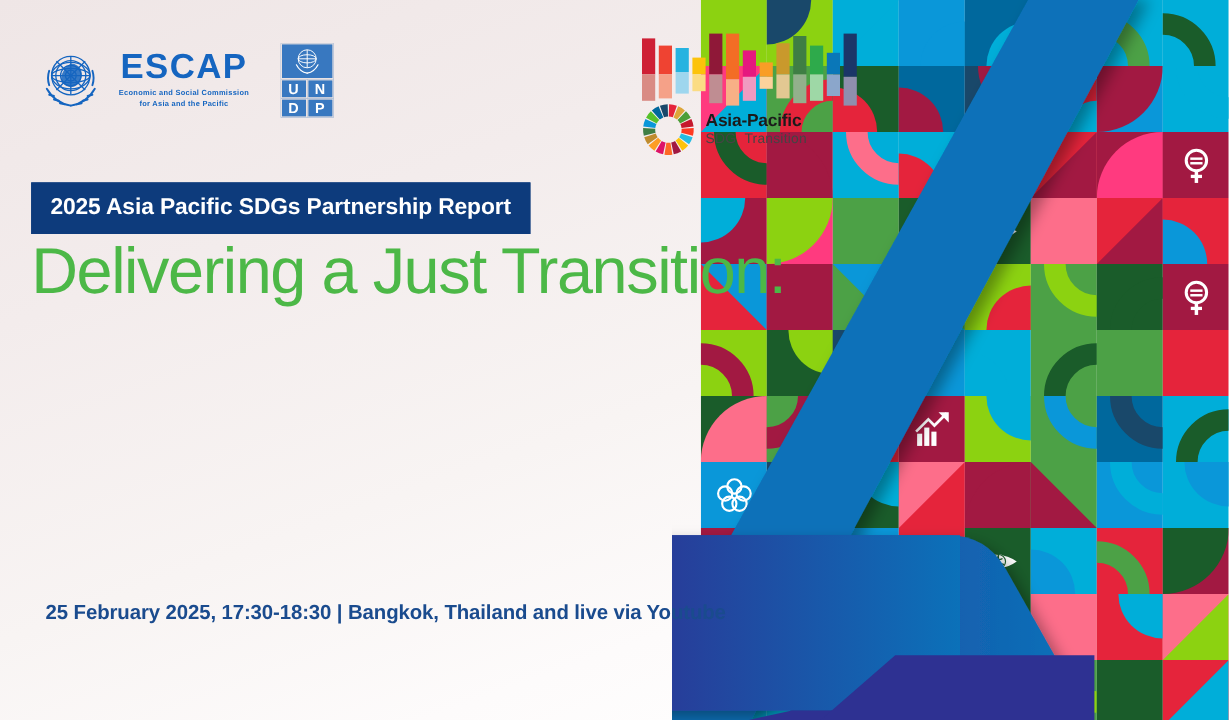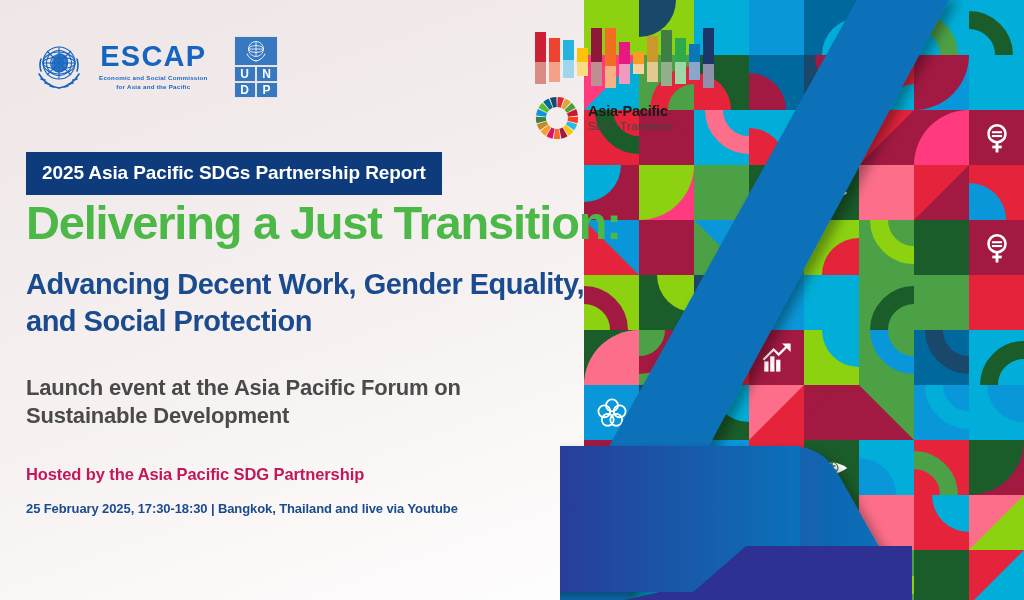--- a/index.html
+++ b/index.html
@@ -42,57 +42,57 @@
   .undp-top{height:32px;background:#3878c0;display:flex;align-items:center;justify-content:center;border:1px solid #e9e2e2;box-sizing:border-box;}
   .undp-grid{flex:1;display:grid;grid-template-columns:1fr 1fr;grid-template-rows:1fr 1fr;}
   .undp-grid div{background:#3878c0;color:#fff;font-size:12px;font-weight:bold;display:flex;align-items:center;justify-content:center;border:1px solid #e9e2e2;box-sizing:border-box;}
 
   
   #aplock{position:absolute;left:535px;top:28px;width:185px;}
   #apbars{display:flex;align-items:flex-start;gap:3px;height:52px;}
   .bcol{display:flex;flex-direction:column;width:11px;}
   .bcol .t{width:100%;}
   .bcol .b{width:100%;}
-  #apwheelrow{display:flex;align-items:center;gap:9px;margin-top:16px;}
+  #apwheelrow{display:flex;align-items:center;gap:9px;margin-top:6px;}
   #apwheel{width:44px;height:44px;position:relative;}
   .aptxt{display:flex;flex-direction:column;line-height:1.18;}
   .ap1{font-size:14.5px;font-weight:bold;color:#1b1b1b;letter-spacing:-.2px;}
   .ap2{font-size:11.5px;color:#444;letter-spacing:.2px;}
 
   
   #badge{
     position:absolute;left:26px;top:152px;
     background:#0d3b7c;color:#fff;
     padding:8px 14px 9px 14px;
     font-size:19px;font-weight:bold;letter-spacing:-.1px;
     border:2px solid #0d3b7c;
   }
 
   #title{
     position:absolute;left:26px;top:199px;
-    font-size:47px;font-weight:bold;color:#4cb847;
+    font-size:54px;font-weight:normal;color:#4cb847;
     letter-spacing:-1.2px;line-height:1;white-space:nowrap;
   }
   #subtitle{
     position:absolute;left:26px;top:266px;
     font-size:29px;font-weight:bold;color:#1a4b8e;
     line-height:1.27;letter-spacing:-.5px;
   }
   #eventline{
     position:absolute;left:26px;top:374px;
     font-size:22px;font-weight:bold;color:#4a4a4a;
     line-height:1.28;letter-spacing:-.2px;
   }
   #host{
     position:absolute;left:26px;top:465px;
     font-size:16.5px;font-weight:bold;color:#c2185b;letter-spacing:-.1px;
   }
   #datetime{
-    position:absolute;left:26px;top:501px;
-    font-size:13px;font-weight:bold;color:#1a4b8e;letter-spacing:-.1px;
+    position:absolute;left:38px;top:501px;
+    font-size:17px;font-weight:bold;color:#1a4b8e;letter-spacing:-.1px;
   }
 </style>
 </head>
 <body>
 
 <div id="poster">
 
   <div id="mosaic">
       <div class="mrow">
         <div class="cell" style="width: 55px; height: 55px; background: rgb(140, 210, 17);"></div>
@@ -595,26 +595,17 @@
             <span>SDG</span>&nbsp;&nbsp;<span>Transition</span>
           </span>
         </span>
       </div>
     </div>
 
     <div id="badge">2025 Asia Pacific SDGs Partnership Report</div>
 
     <div id="title">Delivering a Just Transition:</div>
 
-    <div id="subtitle">
-      <span>Advancing Decent Work, Gender Equality,</span><br>
-      <span>and Social Protection</span>
-    </div>
-
-    <div id="eventline">
-      <span>Launch event at the Asia Pacific Forum on</span><br>
-      <span>Sustainable Development</span>
-    </div>
-
-    <div id="host">Hosted by the Asia Pacific SDG Partnership</div>
+
+
     <div id="datetime">25 February 2025, 17:30-18:30 | Bangkok, Thailand and live via Youtube</div>
   </div>
 </div>
 
 </body></html>

